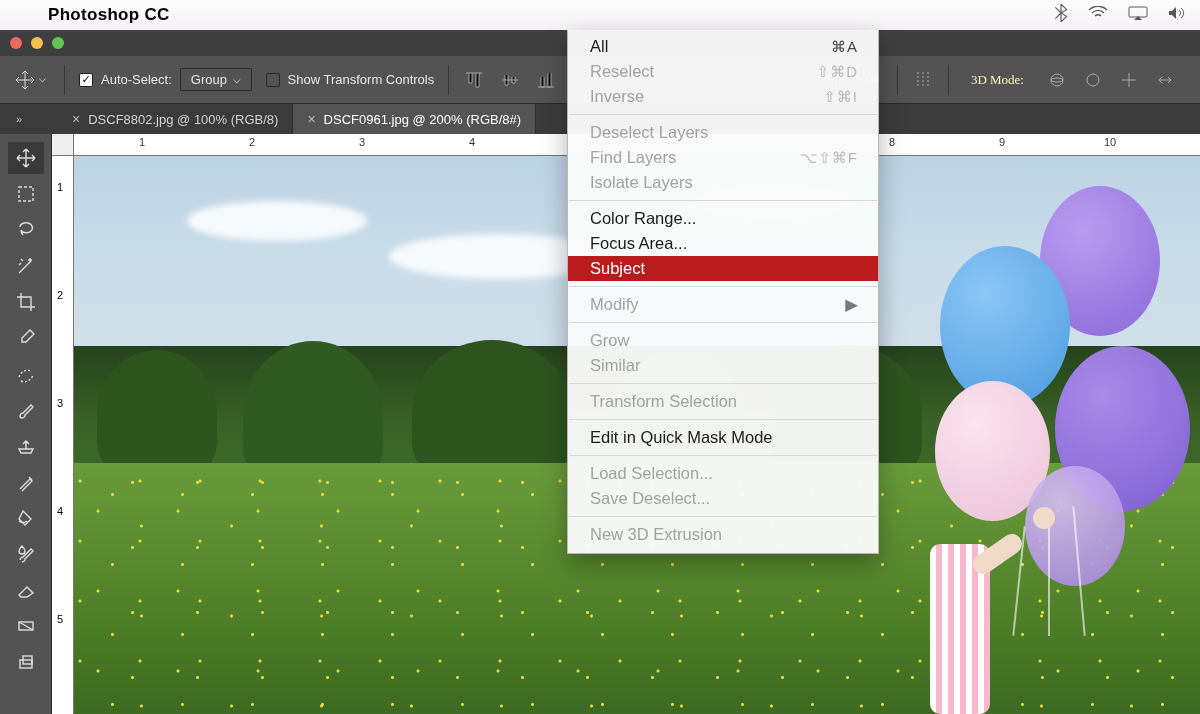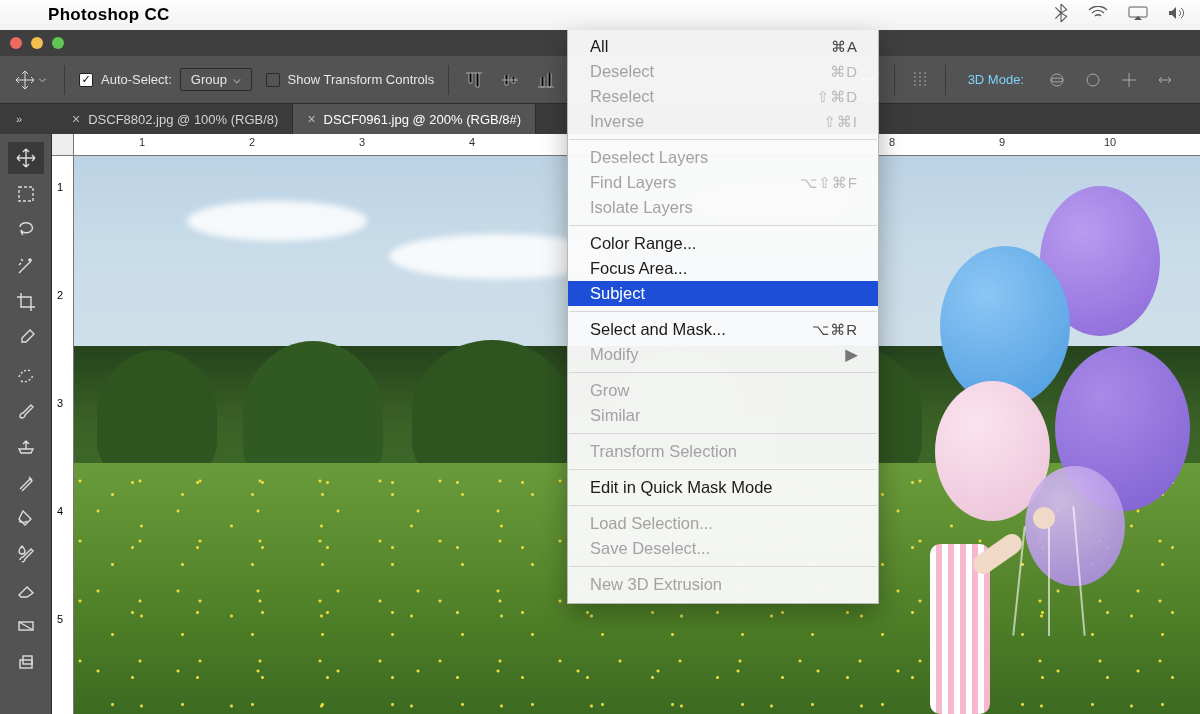--- a/index.html
+++ b/index.html
@@ -127,21 +127,21 @@
     z-index:100;
     padding:4px 0 6px;
   }
   .dd-item{
     display:flex; justify-content:space-between; align-items:center;
     padding: 3px 20px 3px 22px; height:25px;
   }
   .dd-item .sc{ color:#444; letter-spacing:1px; font-size:15px;}
   .dd-item.disabled{ color:#a2a2a2; }
   .dd-item.disabled .sc{color:#b8b8b8;}
-  .dd-item.highlight{ background:#1d4ed8; color:#fff;}
+  .dd-item.highlight{ background:#b91c1c; color:#fff;}
   .dd-sep{ height:1px; background:#d7d7d7; margin:5px 1px; }
   .sub-arrow{ color:#777; }
 </style>
 </head>
 <body>
 
 <div class="mac-menubar">
   <span class="apple-logo"></span>
   <span class="app-name">Photoshop CC</span>
   <div class="tray">
@@ -221,21 +221,21 @@
       </svg>
     </div>
   <div class="opt-icon">•••</div>
   <div class="vdiv"></div>
   <div class="opt-icon">
       <svg width="18" height="18" viewBox="0 0 18 18">
         <path d="M4 1v16M9 1v16M14 1v16" stroke="#aaa" stroke-dasharray="2 2"></path>
       </svg>
     </div>
   <div class="vdiv"></div>
-  <span style="color:#7dd3fc;margin:0 8px;">3D Mode:</span>
+  <span style="color:#fef9c3;margin:0 8px;font-family:Liberation Serif, serif;">3D Mode:</span>
   <div class="opt-icon">
       <svg width="18" height="18" viewBox="0 0 18 18">
         <circle cx="9" cy="9" r="6" stroke="#aaa" fill="none"></circle>
         <ellipse cx="9" cy="9" rx="6" ry="2" stroke="#aaa" fill="none"></ellipse>
       </svg>
     </div>
   <div class="opt-icon">
       <svg width="18" height="18" viewBox="0 0 18 18">
         <circle cx="9" cy="9" r="6" stroke="#aaa" fill="none"></circle>
       </svg>
@@ -394,24 +394,20 @@
     </div>
   </div>
 </div>
 
 <div class="dropdown" id="dropdown">
     <div class="dd-item">
       <span>All</span>
       <span class="sc">⌘A</span>
     </div>
     <div class="dd-item disabled">
-      <span>Deselect</span>
-      <span class="sc">⌘D</span>
-    </div>
-    <div class="dd-item disabled">
       <span>Reselect</span>
       <span class="sc">⇧⌘D</span>
     </div>
     <div class="dd-item disabled">
       <span>Inverse</span>
       <span class="sc">⇧⌘I</span>
     </div>
     <div class="dd-sep"></div>
     <div class="dd-item disabled">
       <span>Deselect Layers</span>
@@ -427,24 +423,20 @@
     <div class="dd-item">
       <span>Color Range...</span>
     </div>
     <div class="dd-item">
       <span>Focus Area...</span>
     </div>
     <div class="dd-item highlight">
       <span>Subject</span>
     </div>
     <div class="dd-sep"></div>
-    <div class="dd-item">
-      <span>Select and Mask...</span>
-      <span class="sc">⌥⌘R</span>
-    </div>
     <div class="dd-item disabled">
       <span>Modify</span>
       <span class="sub-arrow">▶</span>
     </div>
     <div class="dd-sep"></div>
     <div class="dd-item disabled">
       <span>Grow</span>
     </div>
     <div class="dd-item disabled">
       <span>Similar</span>

